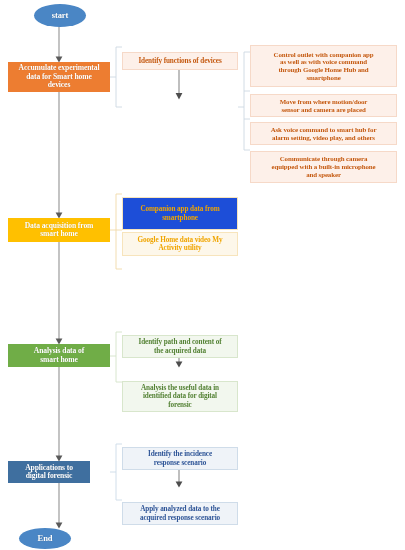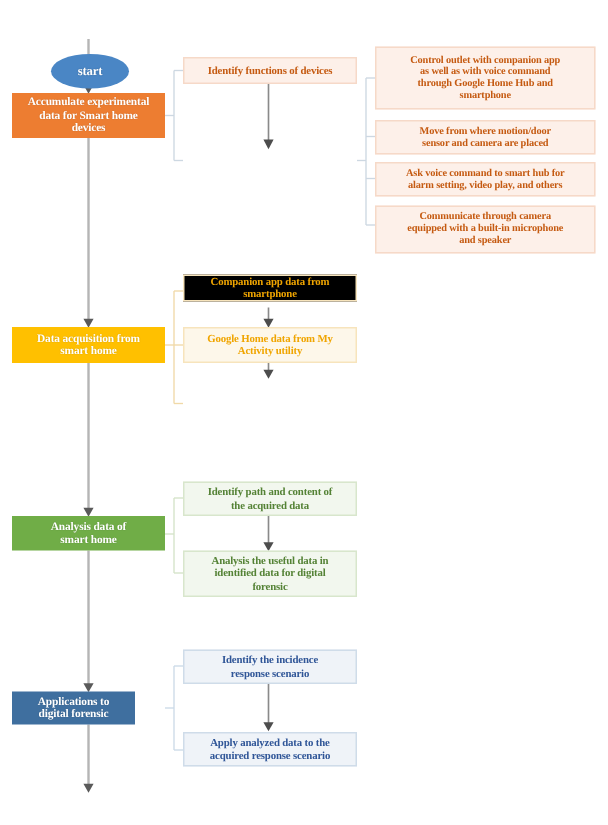--- a/index.html
+++ b/index.html
@@ -31,34 +31,34 @@
     line-height: 1.12;
     letter-spacing: -0.1px;
     white-space: pre-line;
   }
   
   .terminator {
     border-radius: 50%;
     color: #ffffff;
     font-size: 8.5px;
     text-shadow: 0 0 1px rgba(0,0,0,.25);
-    margin-top: 32px;
   }
   .main-box {
     color: #ffffff;
     font-size: 7.6px;
     padding: 1px 3px;
     text-shadow: 0 0 1px rgba(0,0,0,.2);
   }
   
   .sub-box {
     font-size: 7.2px;
     padding: 1px 3px;
     border-width: 0.6px;
     border-style: solid;
+    margin-top: 14px;
   }
   .sub-box.tier3 { font-size: 6.9px; }
 
   
   #wires { position:absolute; left:0; top:0; width:405px; height:550px; }
 </style>
 </head>
 <body>
 
 <div id="flowchart">
@@ -159,24 +159,24 @@
   <div class="node sub-box tier3" style="left:250px; top:108px; width:147px; height:23px; background:#fdf0e9; border-color:#f6d9c8; color:#c55a11;">Ask voice command to smart hub for
 alarm setting, video play, and others</div>
 
   <div class="node sub-box tier3" style="left:250px; top:137px; width:147px; height:32px; background:#fdf0e9; border-color:#f6d9c8; color:#c55a11;">Communicate through camera
 equipped with a built-in microphone
 and speaker</div>
 
   <div class="node main-box" style="left:8px; top:218px; width:102px; height:24px; background:#ffc000;">Data acquisition from
 smart home</div>
 
-  <div class="node sub-box" style="left:122px; top:183px; width:116px; height:18px; background:#000000; border-color:#f7e4bc; color:#f0a500;">Companion app data from
+  <div class="node sub-box" style="left:122px; top:183px; width:116px; height:33px; background:#1d4ed8; border-color:#f7e4bc; color:#f0a500;">Companion app data from
 smartphone</div>
 
-  <div class="node sub-box" style="left:122px; top:218px; width:116px; height:24px; background:#fdf7ea; border-color:#f7e4bc; color:#f0a500;">Google Home data from My
+  <div class="node sub-box" style="left:122px; top:218px; width:116px; height:24px; background:#fdf7ea; border-color:#f7e4bc; color:#f0a500;">Google Home data video My
 Activity utility</div>
 
 
   <div class="node main-box" style="left:8px; top:344px; width:102px; height:23px; background:#70ad47;">Analysis data of
 smart home</div>
 
   <div class="node sub-box" style="left:122px; top:321px; width:116px; height:23px; background:#f2f7ee; border-color:#d8e6cc; color:#548235;">Identify path and content of
 the acquired data</div>
 
   <div class="node sub-box" style="left:122px; top:367px; width:116px; height:31px; background:#f2f7ee; border-color:#d8e6cc; color:#548235;">Analysis the useful data in

